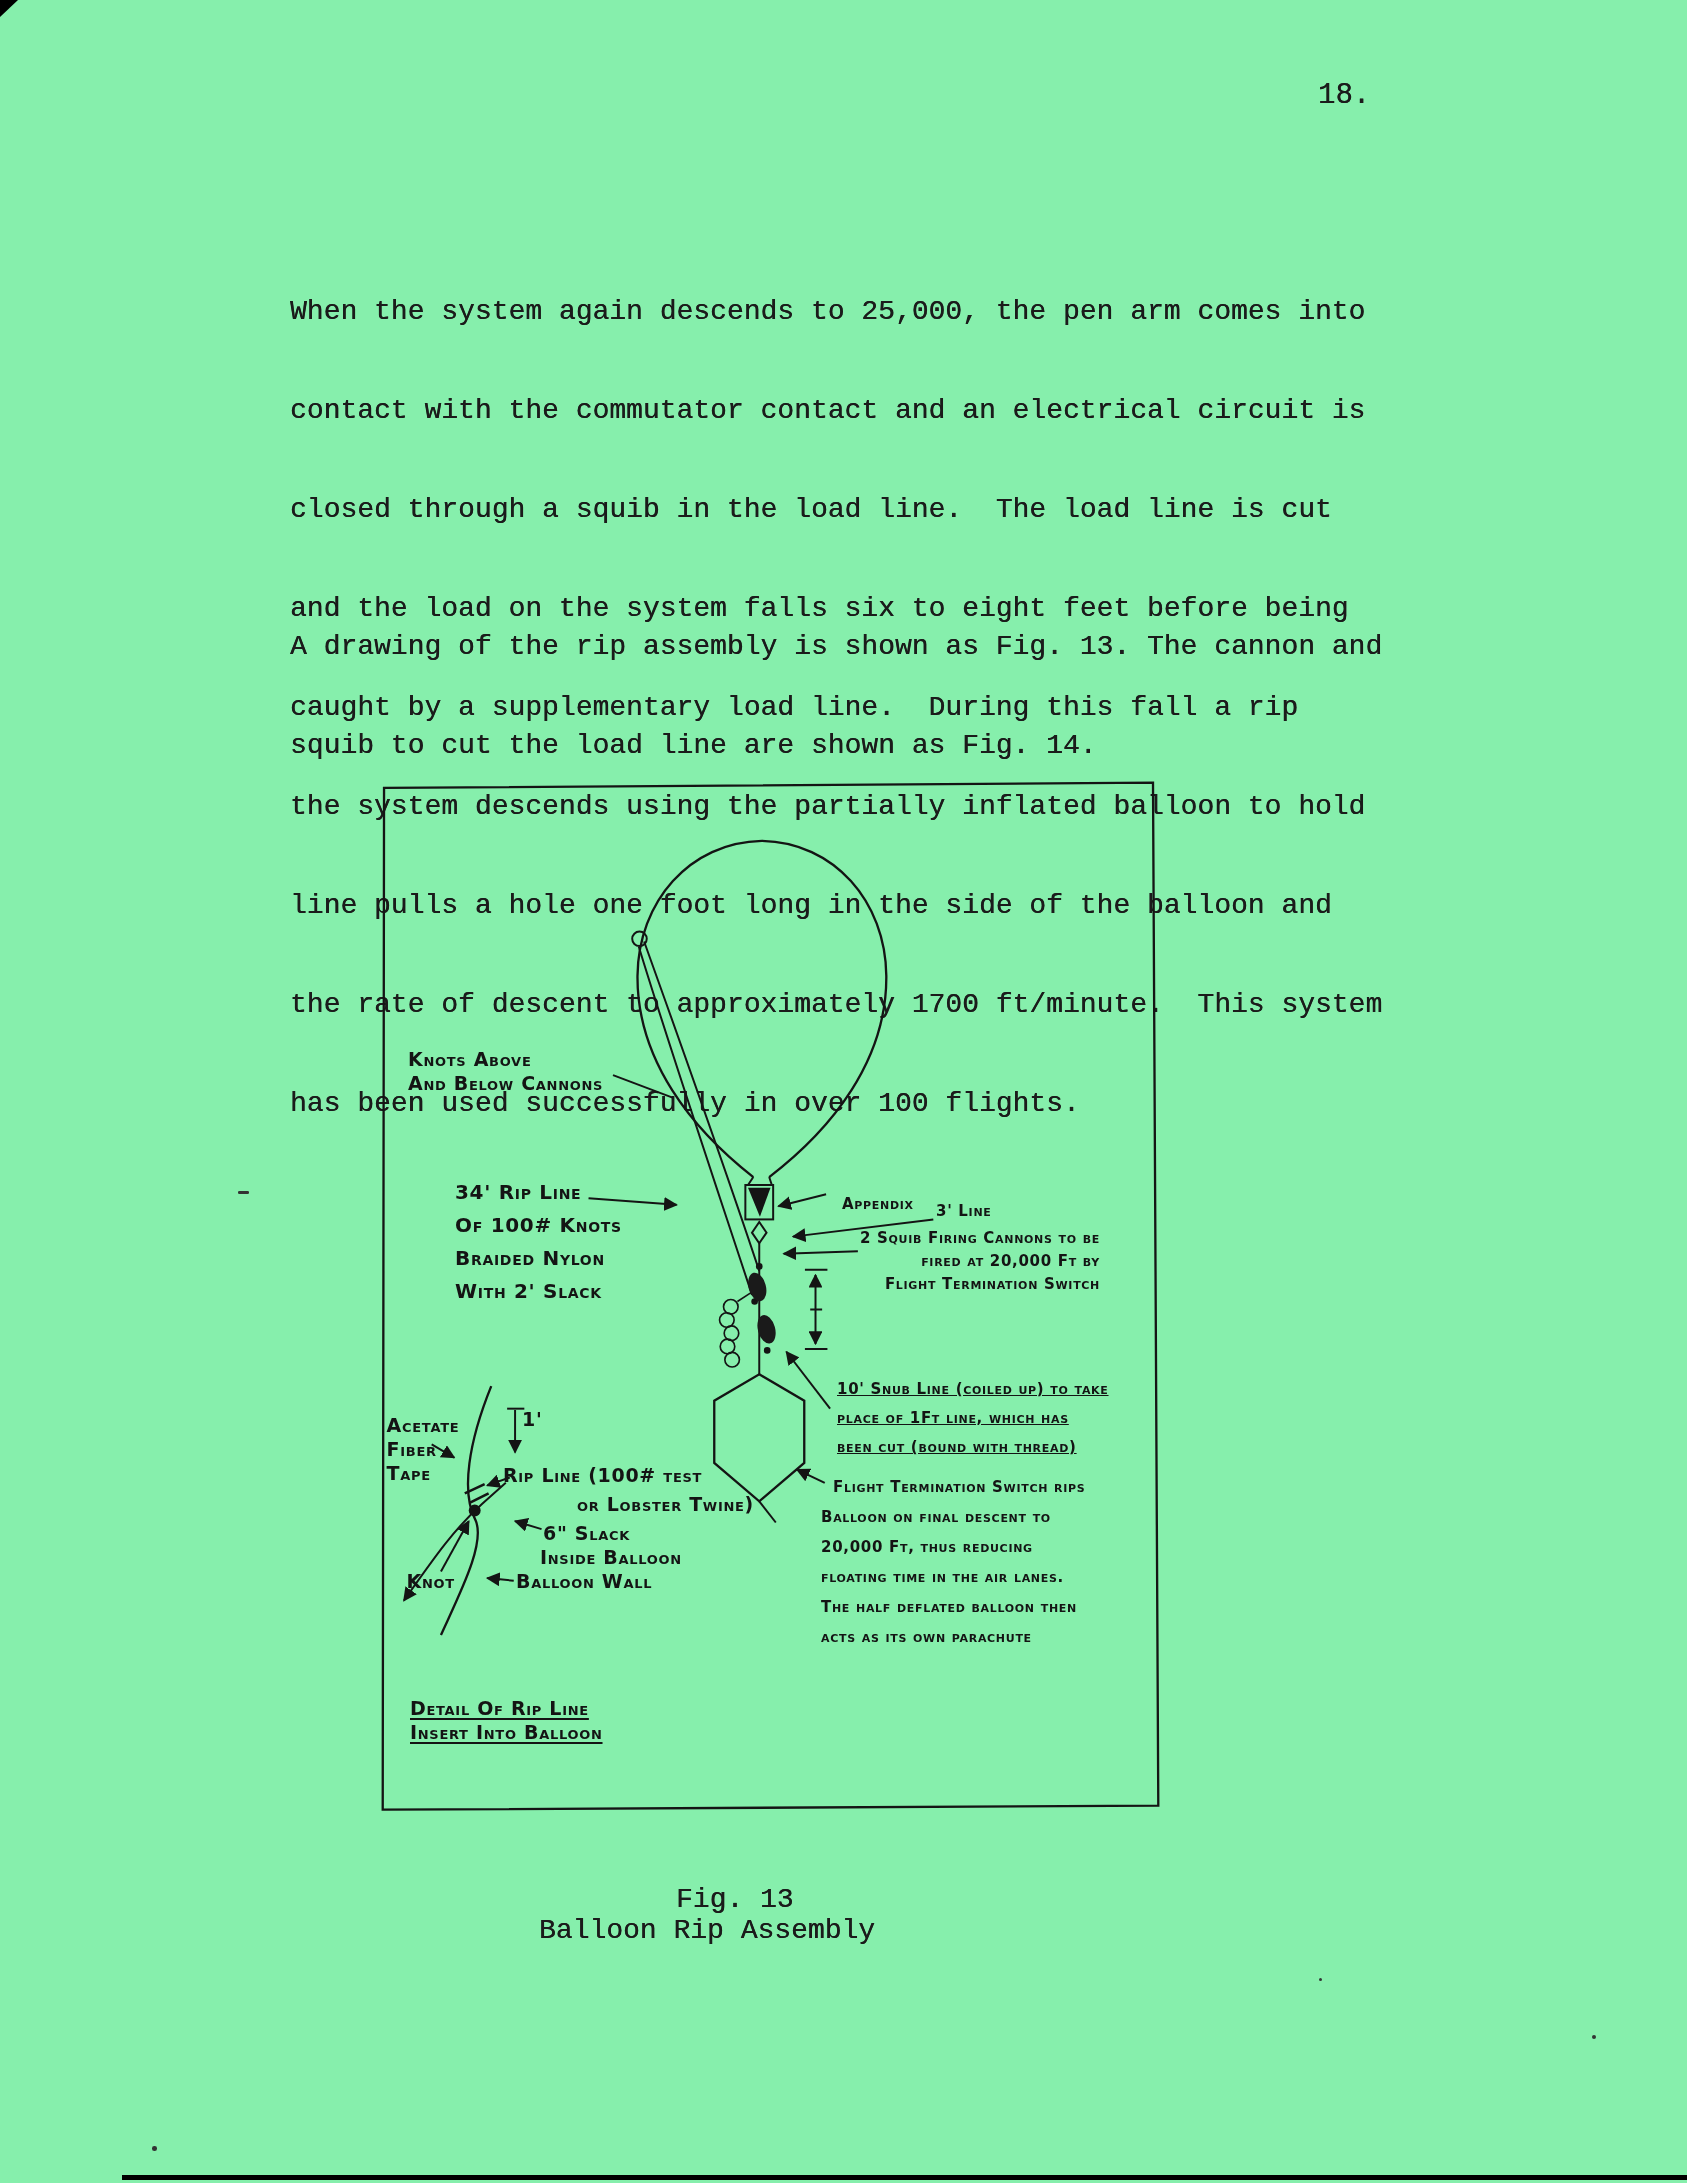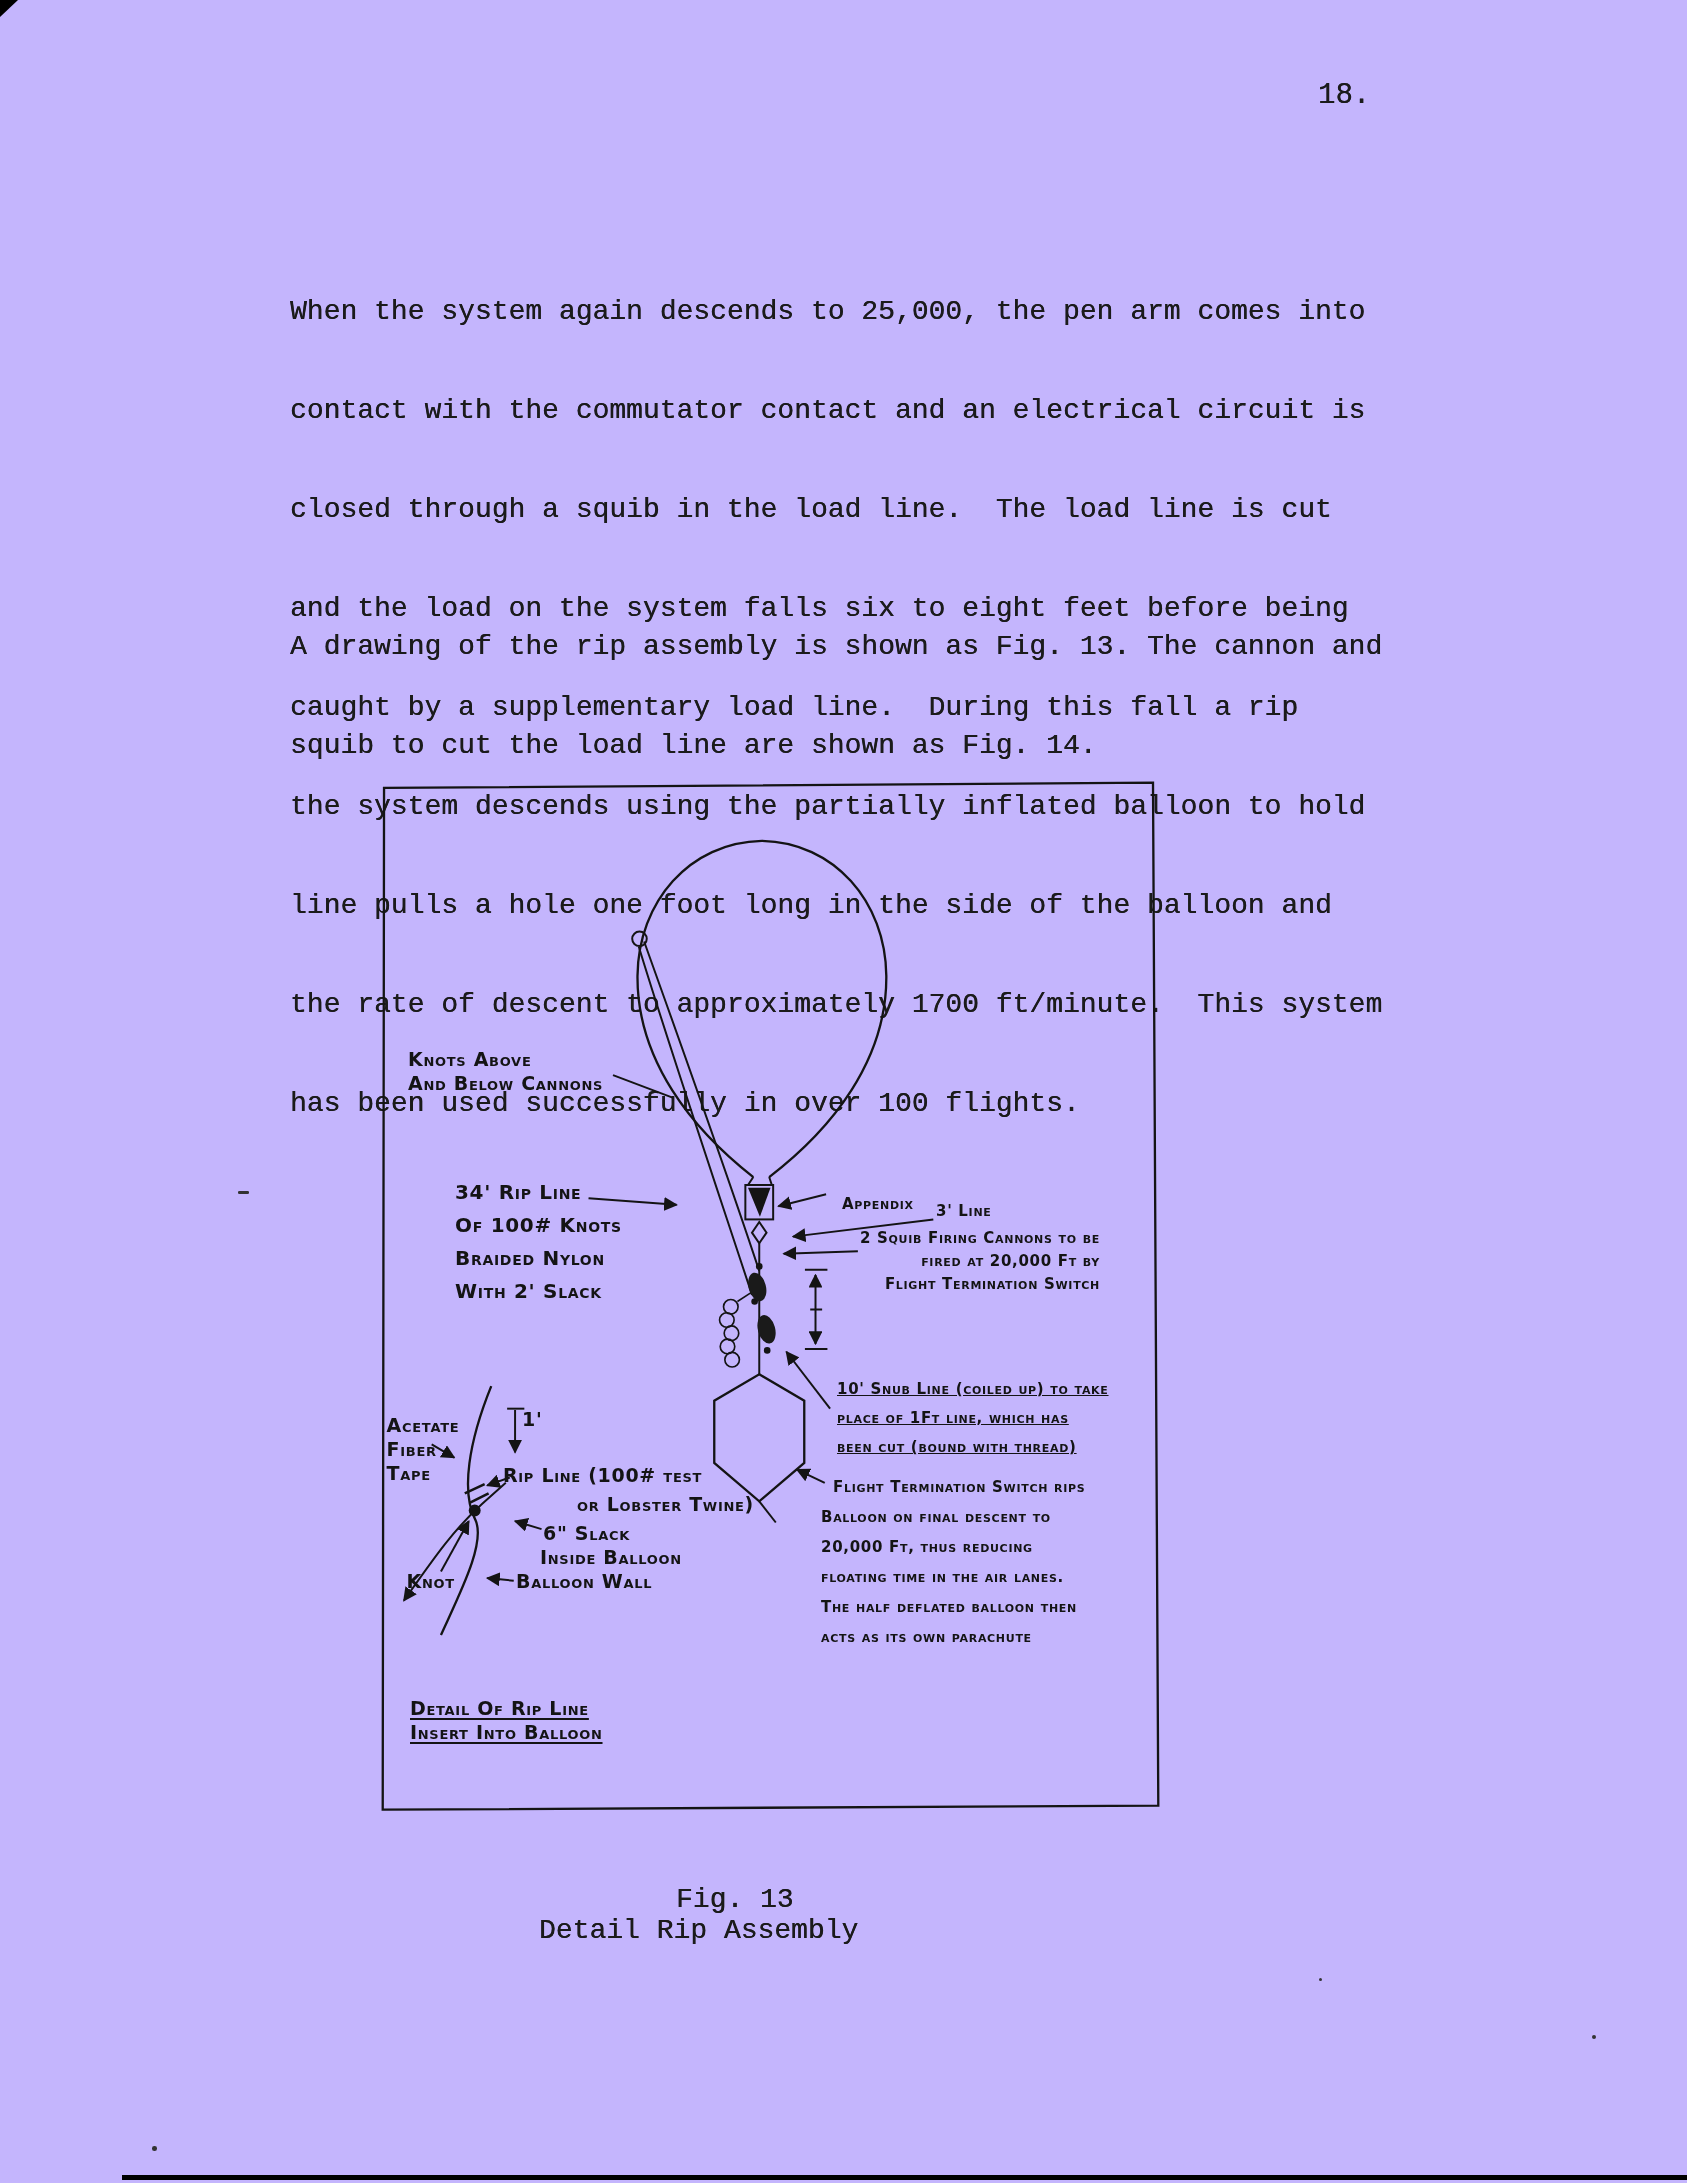--- a/index.html
+++ b/index.html
@@ -1,19 +1,19 @@
 <!DOCTYPE html>
 <html style="font-size:10.6px"><head>
 <meta charset="utf-8">
 <style>
   html,body { margin:0; padding:0; background:#e8e8e6; }
   .page {
     position:relative;
     width:1687px; height:2183px;
-    background:#c4b5fd;
+    background:#86efac;
     overflow:hidden;
     font-family:"Liberation Mono", monospace;
     color:#1b1b1b;
   }
   .type {
     position:absolute;
     font-size:28px;
     line-height:33px;
     white-space:pre;
     text-shadow:0.3px 0 0 currentColor;
@@ -214,21 +214,21 @@
     <div class="hand lbl-md" style="left:26.5px; top:789px;">Knot</div>
     <div class="hand lbl-md" style="left:136px; top:789px;">Balloon Wall</div>
 
     <div class="hand lbl-md underlined" style="left:30px; top:916px;">
       <div>Detail Of Rip Line</div>
       <div>Insert Into Balloon</div>
     </div>
   </div>
 
   <div class="caption" style="left:676px; top:1884px;">Fig. 13</div>
-  <div class="caption" style="left:539px; top:1915px;">Detail Rip Assembly</div>
+  <div class="caption" style="left:539px; top:1915px;">Balloon Rip Assembly</div>
 
   <div class="speck" style="left:238px; top:1191px; width:10.6px; height:2.6px; border-radius:1.3px;"></div>
   <div class="speck" style="left:1592px; top:2035px; width:4px; height:4px;"></div>
   <div class="speck" style="left:152px; top:2146px; width:4.6px; height:4.6px;"></div>
   <div class="speck" style="left:1319px; top:1978px; width:3.3px; height:3.3px;"></div>
   <div class="scan-bar"></div>
 
 </div>
 
 

